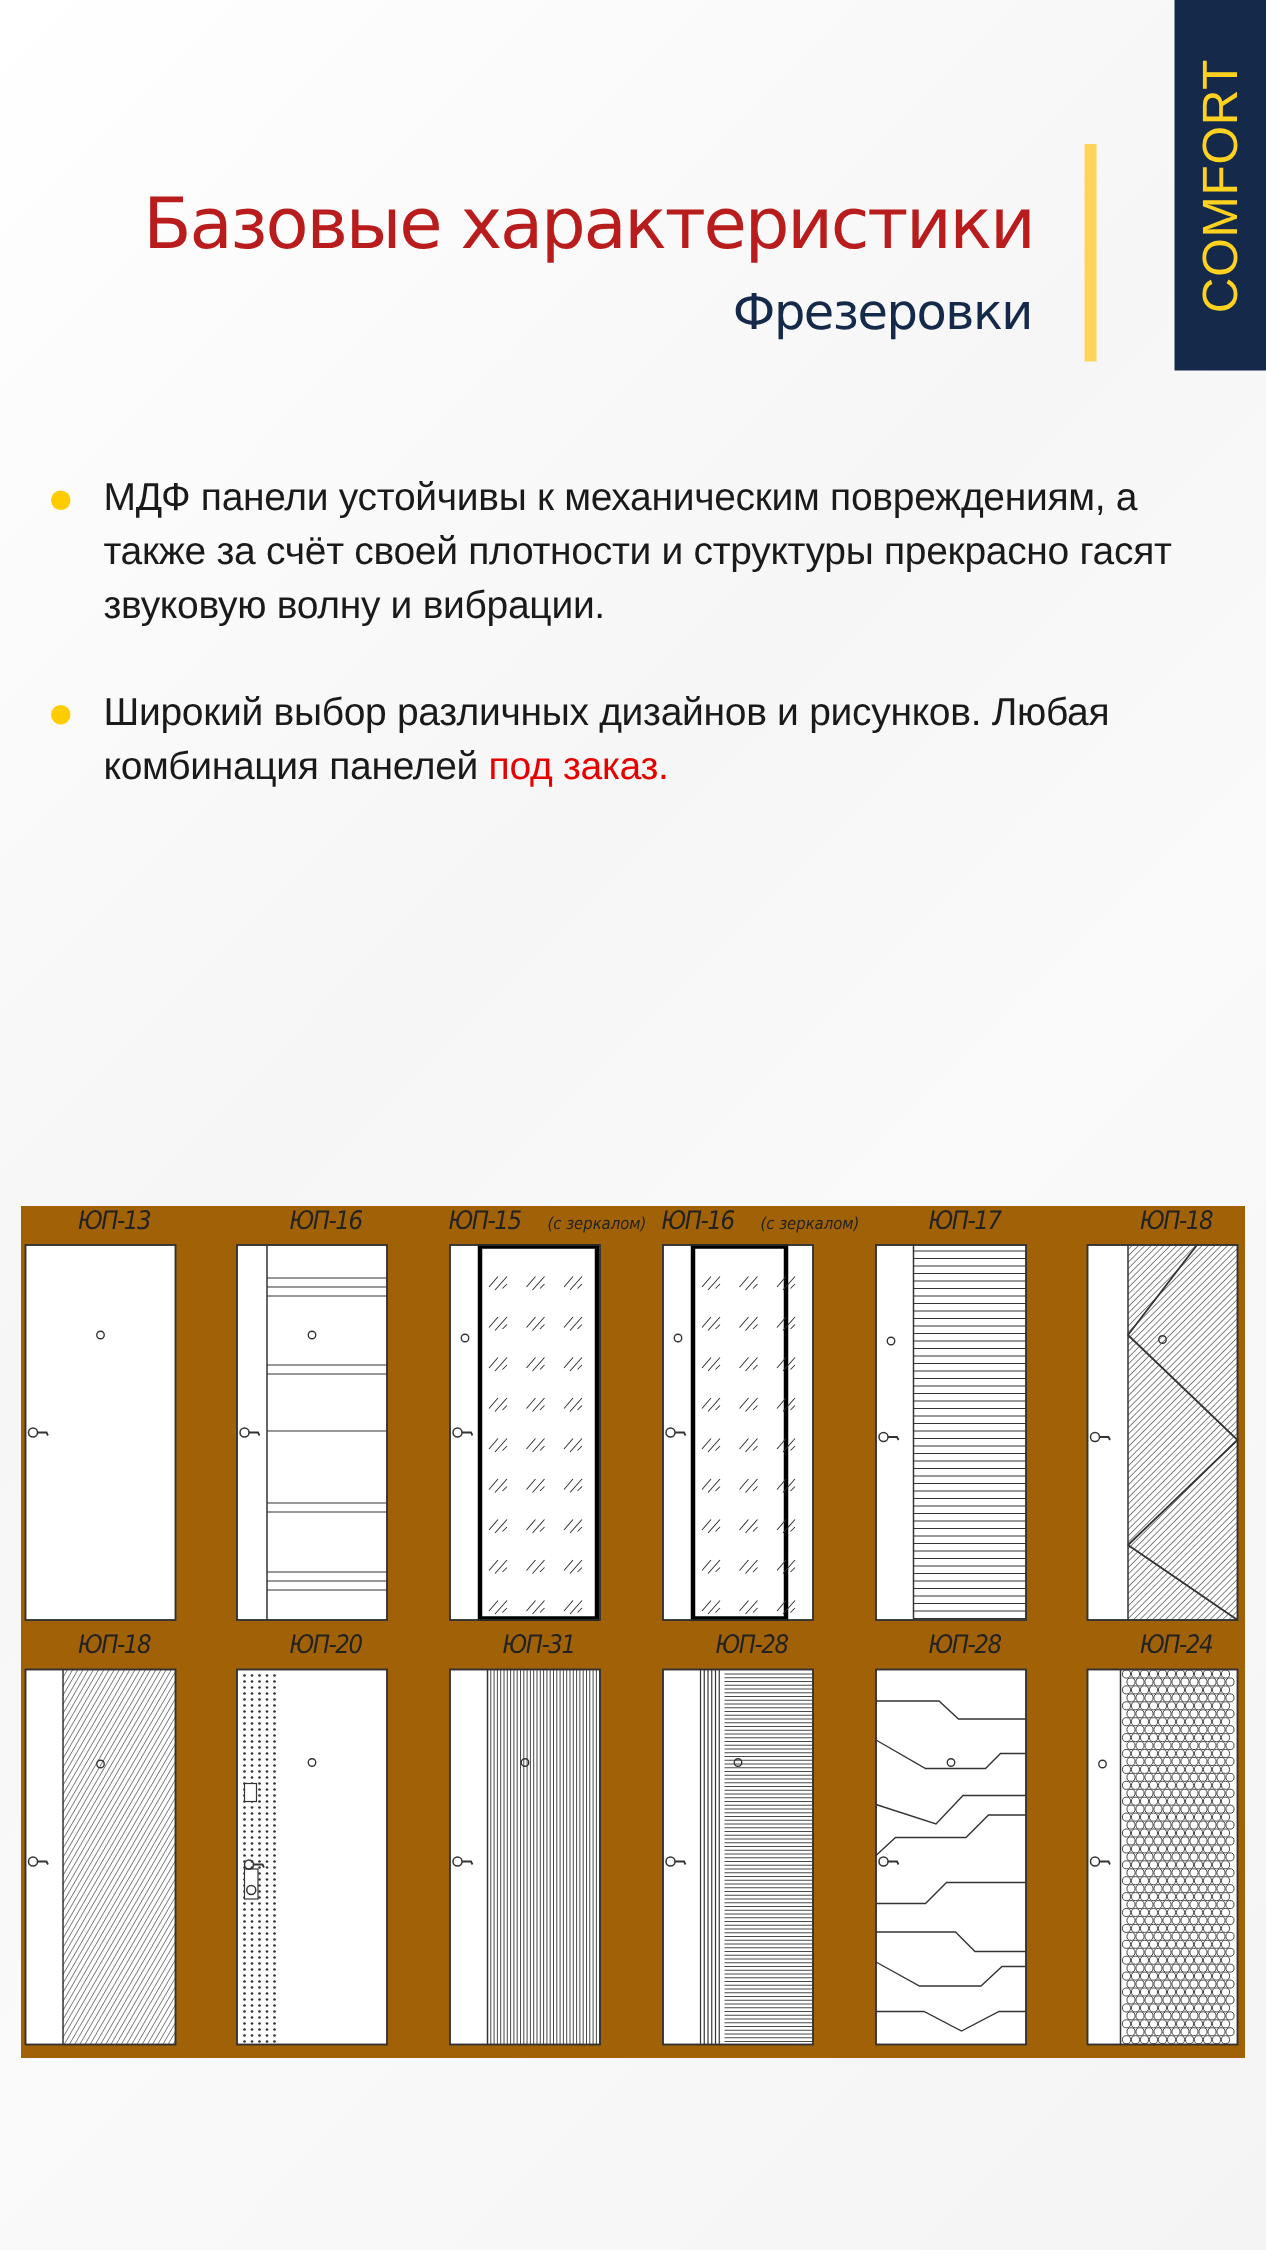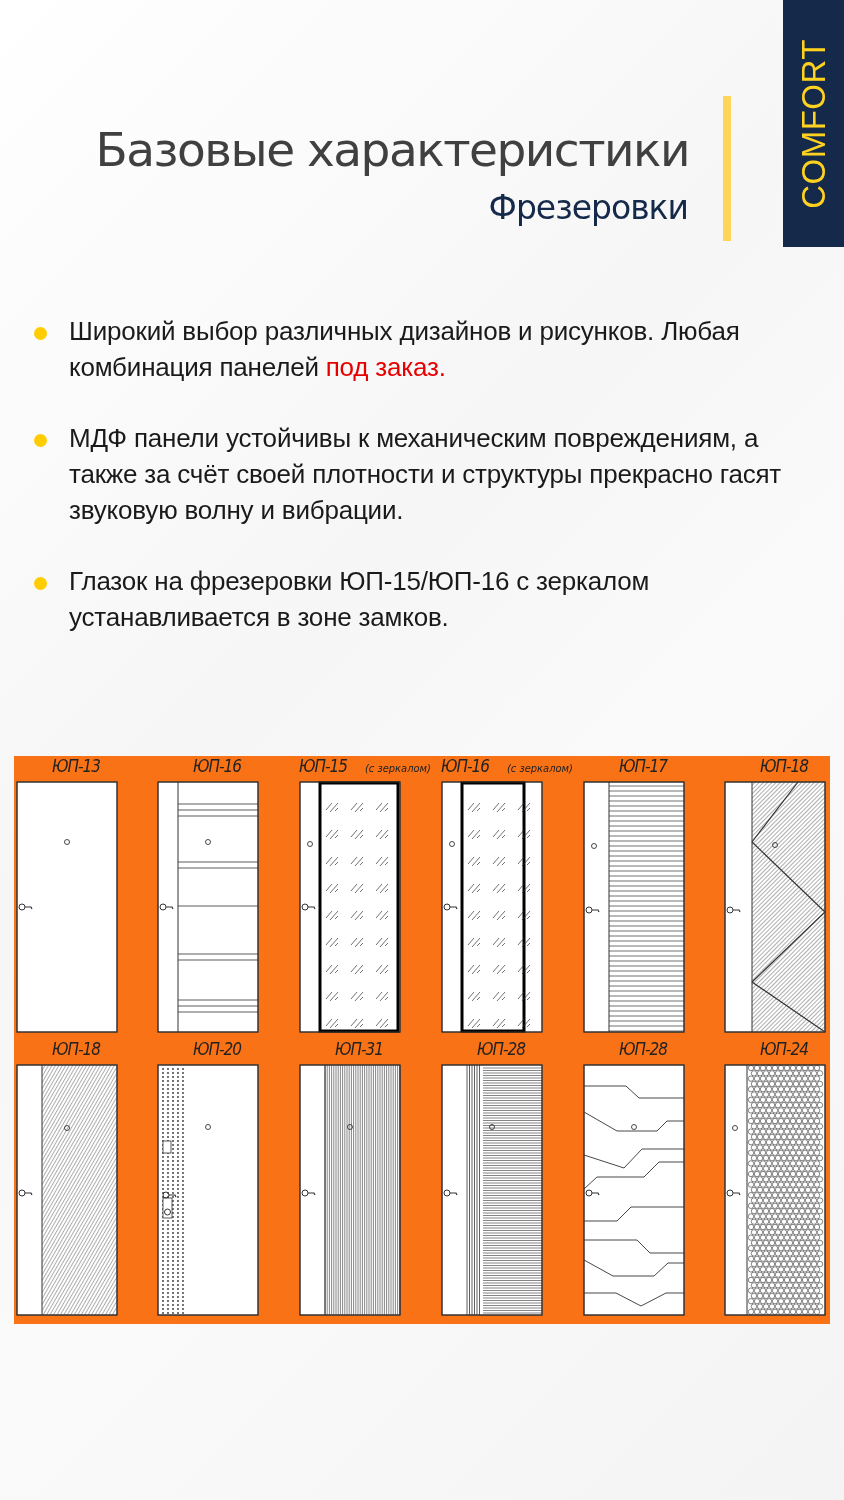--- a/index.html
+++ b/index.html
@@ -17,38 +17,38 @@
     display:block; transform:rotate(-90deg); white-space:nowrap;
     color:#ffd21f; font-size:33px; letter-spacing:0.5px;
     font-family: "Liberation Sans", sans-serif;
   }
   .accent-bar {
     position:absolute; left:723px; top:96px; width:8px; height:145px;
     background:#ffd45a;
   }
   .title {
     position:absolute; right:155px; top:122px; text-align:right;
-    color:#404040; font-size:47px; line-height:56px; margin:0; font-weight:normal;
+    color:#b91c1c; font-size:47px; line-height:56px; margin:0; font-weight:normal;
     font-family: "DejaVu Sans", sans-serif; letter-spacing:-1.5px;
   }
   .subtitle {
     position:absolute; right:156px; top:185px; text-align:right;
     color:#152a4a; font-size:33px; line-height:46px; margin:0; font-weight:normal;
     font-family: "DejaVu Sans", sans-serif; letter-spacing:-1px;
   }
   .bullets { position:absolute; left:32px; top:313px; width:800px; margin:0; padding:0; list-style:none; }
   .bullet { position:relative; padding-left:37px; color:#1a1a1a; font-size:26px; line-height:36px;
     font-family: "Liberation Sans", sans-serif; letter-spacing:-0.2px; }
   .bullet .dot { position:absolute; left:2px; top:14px; width:13px; height:13px; border-radius:50%; background:#ffcc00; }
   .bullet + .bullet { margin-top:35px; }
   .bullet .red { color:#e60000; }
 
   .panel {
-    position:absolute; left:14px; top:756px; width:816px; height:568px;
-    background:#f97316;
+    position:absolute; left:14px; top:804px; width:816px; height:568px;
+    background:#a16207;
   }
   .grid { position:relative; width:100%; height:100%; }
   .door-item { position:absolute; width:120px; }
   .door-label {
     position:absolute; top:0; left:0; width:100%; text-align:center;
     font-family: "DejaVu Sans Condensed", "DejaVu Sans", sans-serif; font-style:italic;
     font-size:17px; color:#222; letter-spacing:-1px; white-space:nowrap;
   }
   .door-label .note { font-size:11px; letter-spacing:0; margin-left:18px; }
   .door-svg { position:absolute; top:25px; left:0; }
@@ -60,29 +60,25 @@
   <span>COMFORT</span>
 </div>
 <div class="accent-bar"></div>
 
 <h1 class="title">Базовые характеристики</h1>
 <h2 class="subtitle">Фрезеровки</h2>
 
 <ul class="bullets">
   <li class="bullet">
     <span class="dot"></span>
-    <span>Широкий выбор различных дизайнов и рисунков. Любая комбинация панелей </span><span class="red">под заказ.</span>
-  </li>
-  <li class="bullet">
-    <span class="dot"></span>
     <span>МДФ панели устойчивы к механическим повреждениям, а также за счёт своей плотности и структуры прекрасно гасят звуковую волну и вибрации.</span>
   </li>
   <li class="bullet">
     <span class="dot"></span>
-    <span>Глазок на фрезеровки ЮП-15/ЮП-16 с зеркалом устанавливается в зоне замков.</span>
+    <span>Широкий выбор различных дизайнов и рисунков. Любая комбинация панелей </span><span class="red">под заказ.</span>
   </li>
 </ul>
 
 <div class="panel">
   <div class="grid" id="door-grid">
       <div class="door-item" style="left: 2px; top: 0px;">
         <div class="door-label">ЮП-13</div>
         <div class="door-svg"><svg width="102" height="252" viewBox="-1 -1 102 252">
             <rect x="0" y="0" width="100" height="250" fill="#fff" stroke="#333" stroke-width="1"></rect>
             <circle cx="50" cy="60" r="2.5" fill="none" stroke="#333" stroke-width="0.9"></circle>

